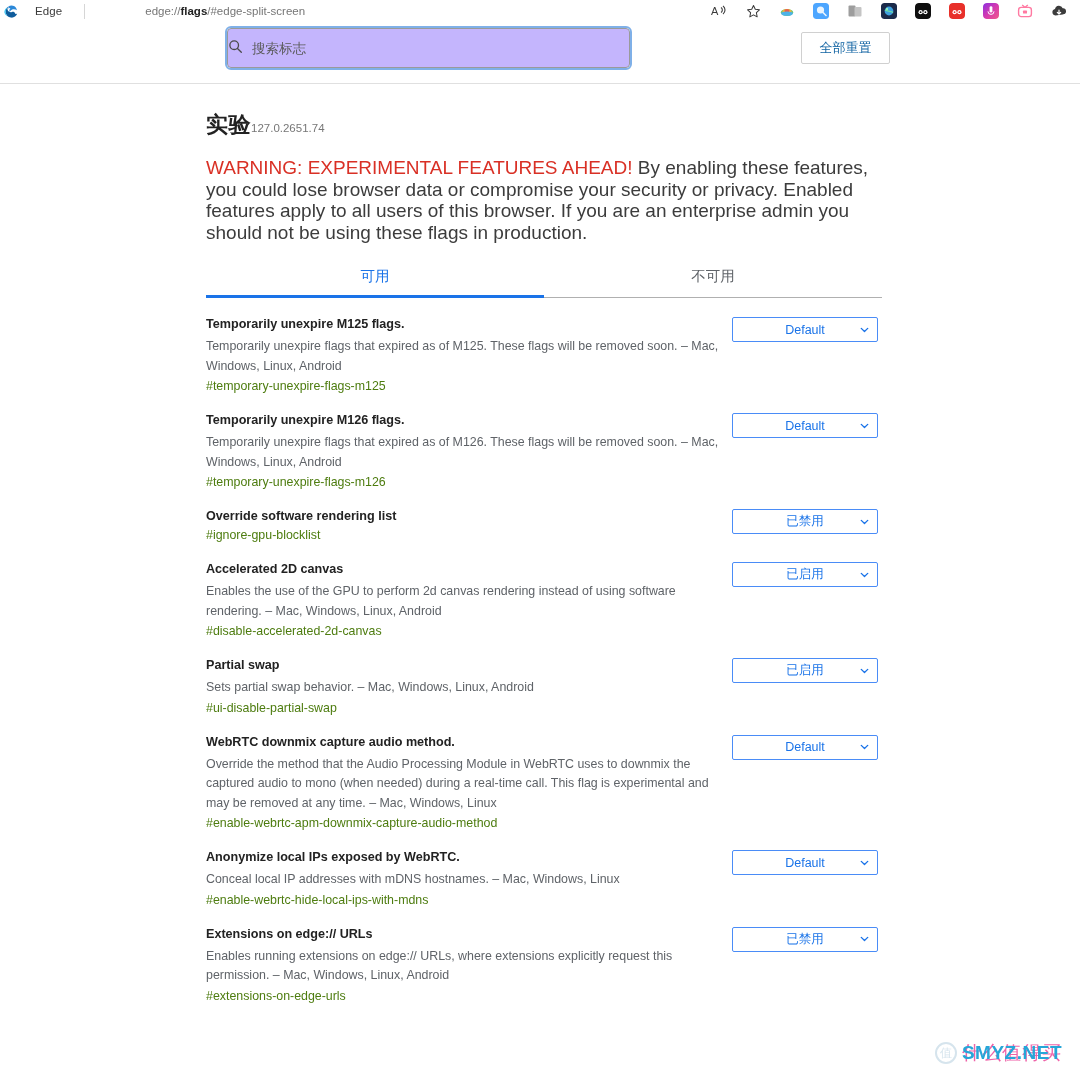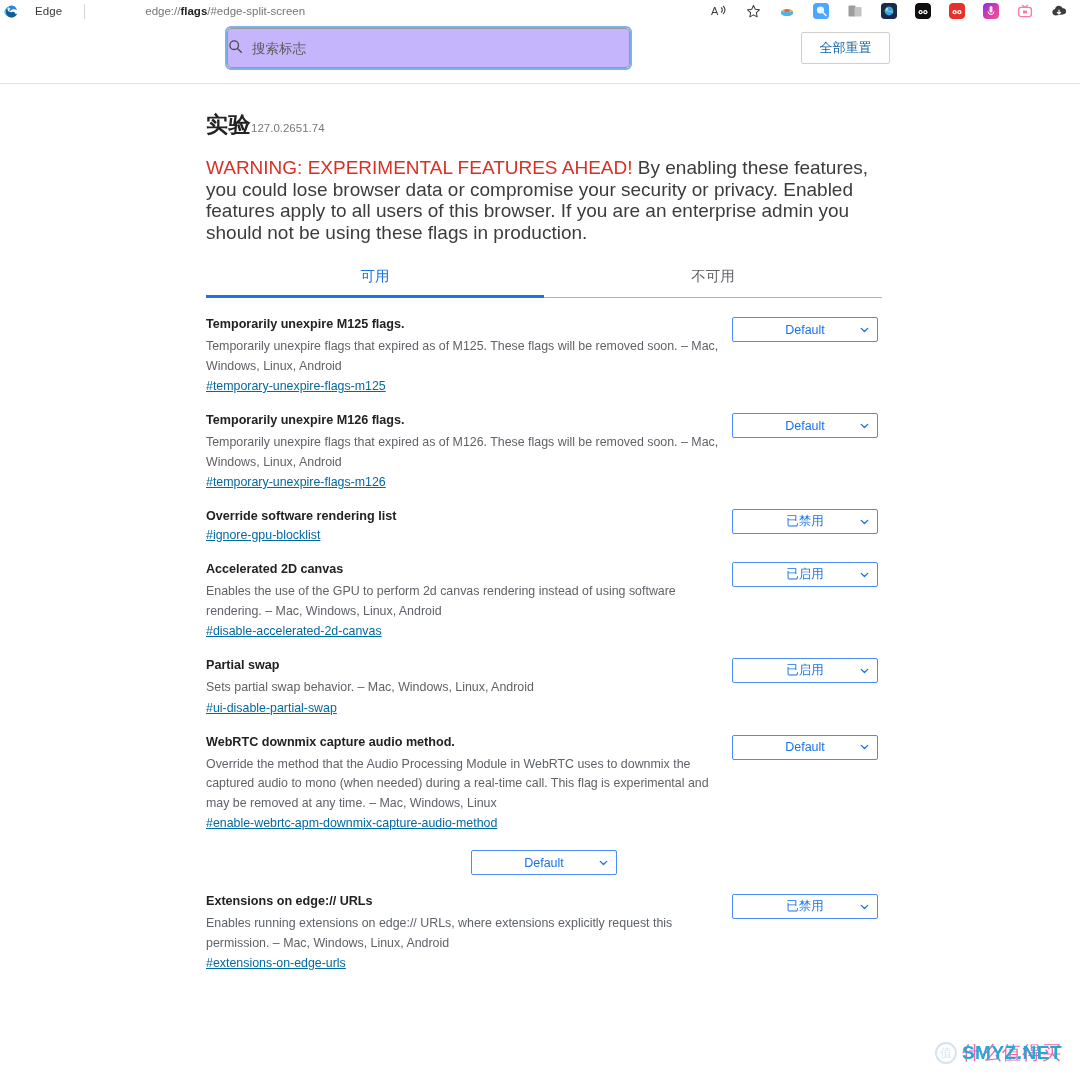--- a/index.html
+++ b/index.html
@@ -150,22 +150,21 @@
     font-size: 12.6px; font-weight: 700; color: #222;
     line-height: 18px;
   }
   .flag-desc {
     font-size: 12.4px; color: #5f6368;
     line-height: 19.5px;
     margin-top: 4px;
   }
   .flag-anchor {
     display: inline-block;
-    font-size: 12.4px; color: #0369a1;
-    text-decoration: underline;
+    font-size: 12.4px; color: #4d7c0f;
     cursor: pointer;
   }
   .flag-ctl {
     flex: 1;
     display: flex;
     justify-content: center;
     padding-top: 2px;
   }
   .sel {
     width: 146px; height: 25px;
@@ -405,20 +404,21 @@
           <div class="flag-ctl">
             <div class="sel">
               <span>Default</span>
               <svg class="chev" viewBox="0 0 10 10">
                 <path d="M1.4 3.2L5 6.6l3.6-3.4" fill="none" stroke="#1a73e8" stroke-width="1.5" stroke-linecap="round" stroke-linejoin="round"></path>
               </svg>
             </div>
           </div>
         </div>
         <div class="flag">
+          <div class="flag-info"><div class="flag-name">Anonymize local IPs exposed by WebRTC.</div><div class="flag-desc">Conceal local IP addresses with mDNS hostnames. – Mac, Windows, Linux</div><a class="flag-anchor">#enable-webrtc-hide-local-ips-with-mdns</a></div>
           <div class="flag-ctl">
             <div class="sel">
               <span>Default</span>
               <svg class="chev" viewBox="0 0 10 10">
                 <path d="M1.4 3.2L5 6.6l3.6-3.4" fill="none" stroke="#1a73e8" stroke-width="1.5" stroke-linecap="round" stroke-linejoin="round"></path>
               </svg>
             </div>
           </div>
         </div>
         <div class="flag">

